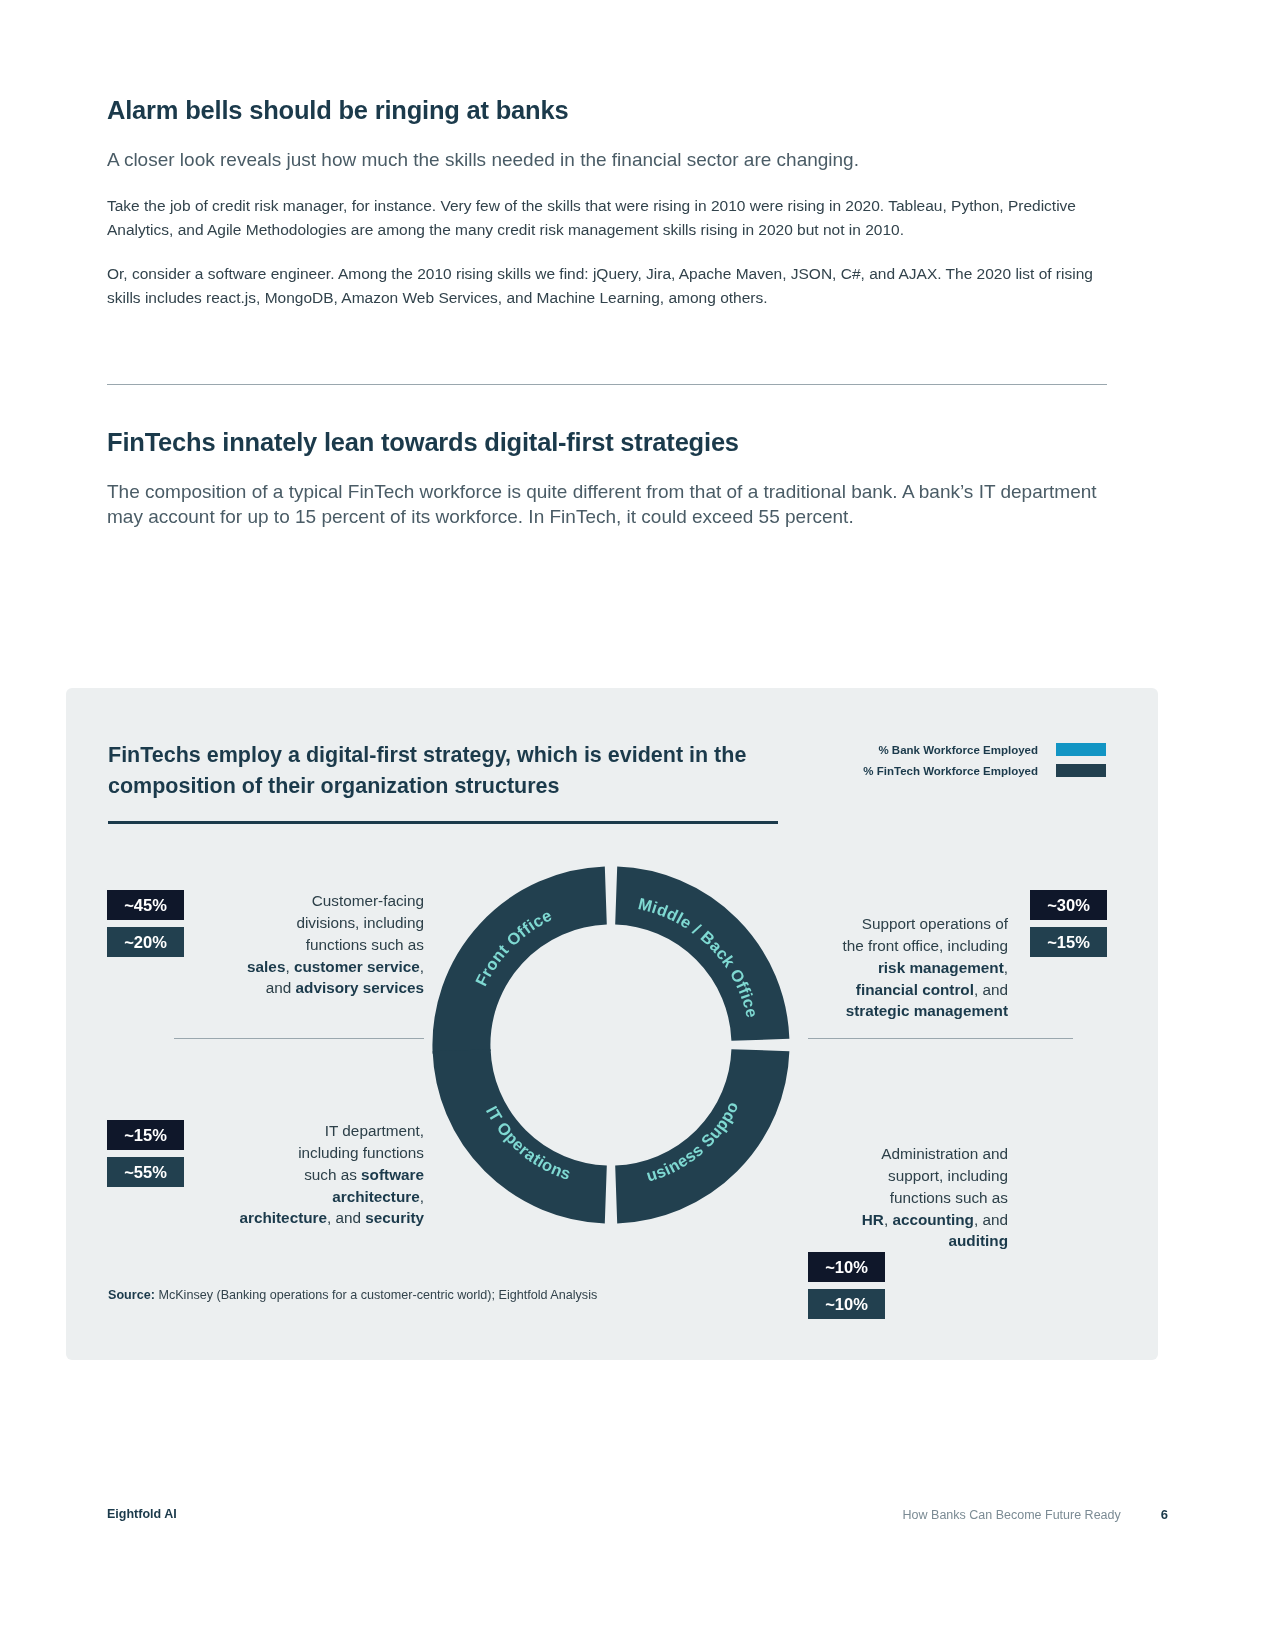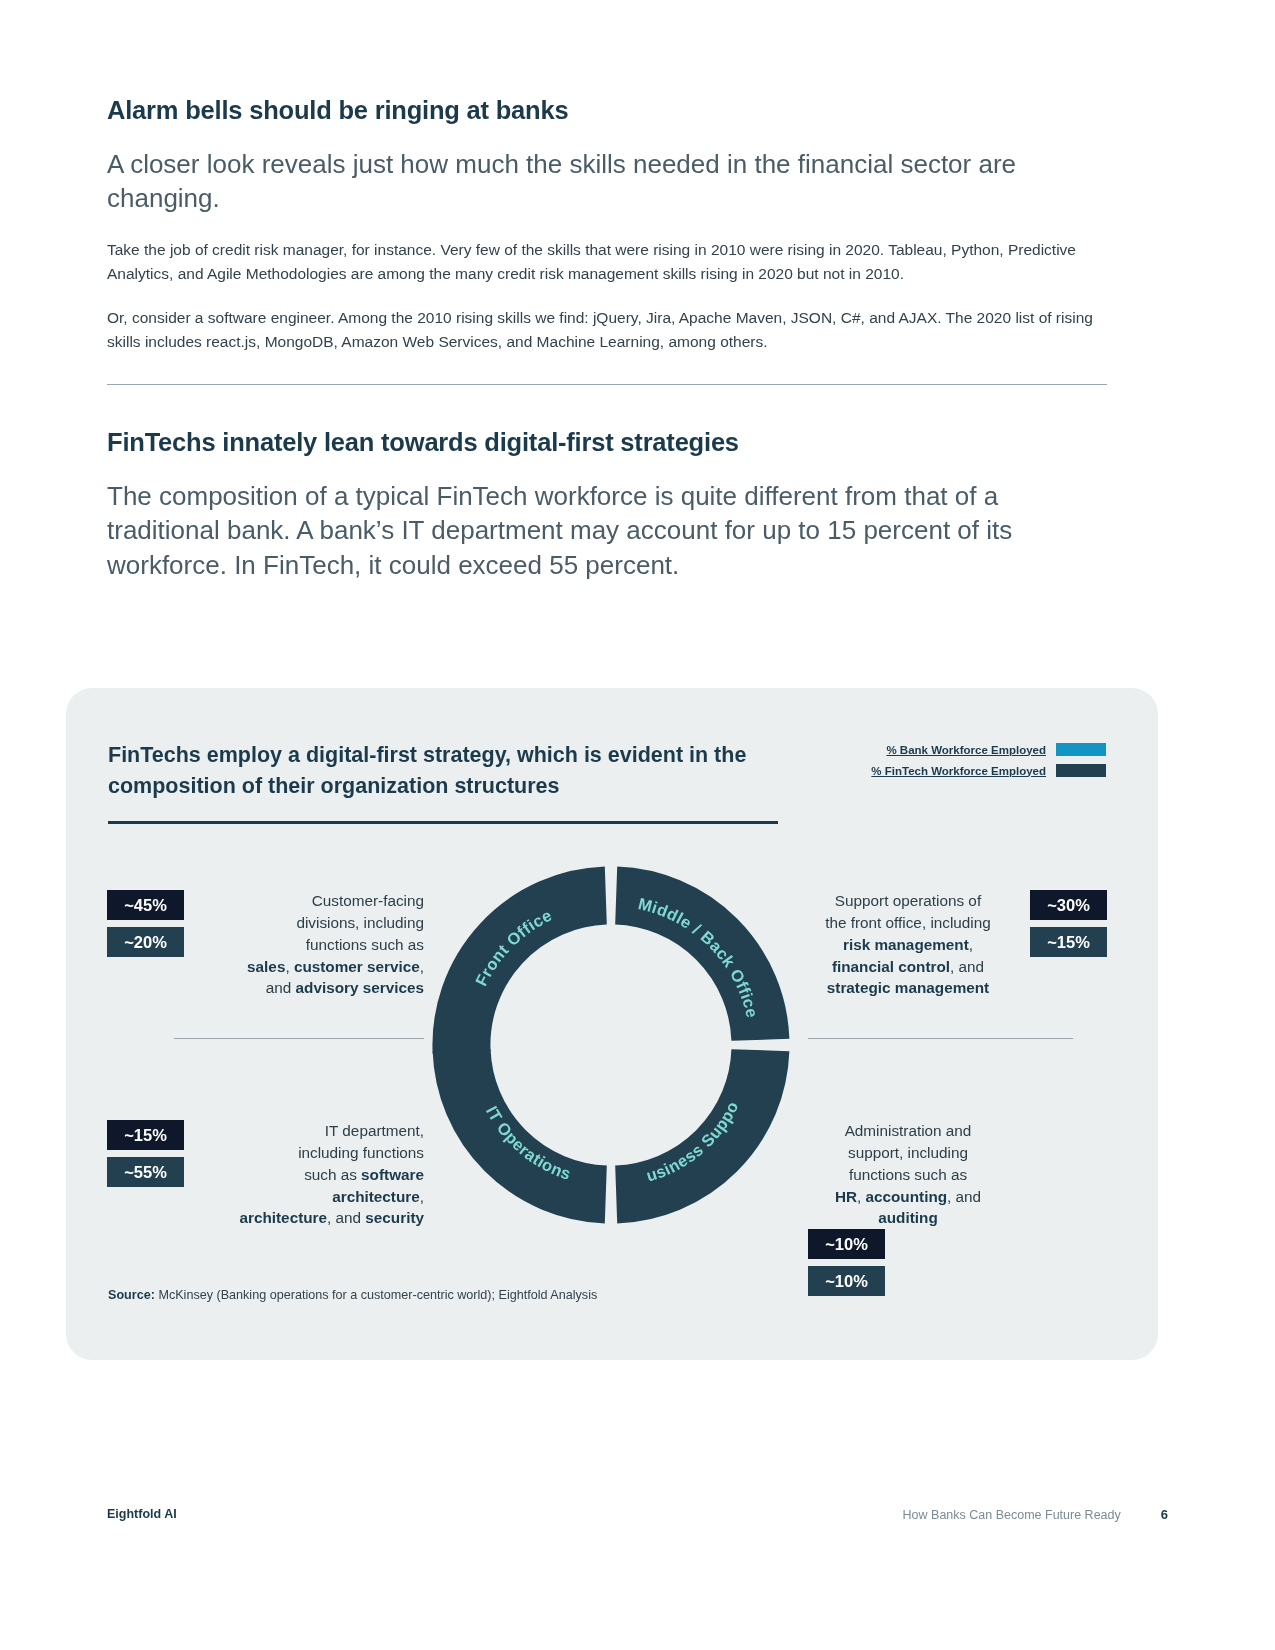--- a/index.html
+++ b/index.html
@@ -33,21 +33,21 @@
 
   h2.section-title {
     font-size: 25.5px;
     font-weight: bold;
     color: #1b3a4b;
     margin: 0 0 22px 0;
     letter-spacing: -0.2px;
   }
 
   p.lead {
-    font-size: 26px;
+    font-size: 19px;
     line-height: 1.32;
     color: #4a5c66;
     font-weight: 400;
     margin: 0 0 22px 0;
   }
 
   p.body-text {
     font-size: 15.5px;
     line-height: 1.55;
     color: #32434c;
@@ -72,21 +72,21 @@
   }
 
   
   .card {
     position: absolute;
     left: 66px;
     top: 688px;
     width: 1092px;
     height: 672px;
     background: #eceff0;
-    border-radius: 26px;
+    border-radius: 6px;
   }
 
   .card-header {
     position: absolute;
     left: 42px;
     top: 52px;
     width: 690px;
   }
   .card-title {
     font-size: 21.5px;
@@ -113,23 +113,22 @@
   .legend-row {
     display: flex;
     align-items: center;
     justify-content: flex-end;
     margin-bottom: 8px;
   }
   .legend-label {
     font-size: 11.5px;
     font-weight: bold;
     color: #1b3a4b;
-    margin-right: 10px;
+    margin-right: 18px;
     white-space: nowrap;
-    text-decoration: underline;
   }
   .legend-swatch {
     width: 50px;
     height: 13px;
     flex: none;
   }
 
   
   .quad {
     position: absolute;
@@ -162,21 +161,21 @@
   .badge:last-child { margin-bottom: 0; }
   .badge.bank   { background: #0f172a; }
   .badge.fintech{ background: #22404f; }
 
   
   .quad-left { }
   .quad-left .badges { margin-right: 22px; }
   .quad-left .quad-text { text-align: right; width: 218px; }
 
   
-  .quad-right .quad-text { text-align: center; width: 200px; margin-right: 22px; }
+  .quad-right .quad-text { text-align: right; width: 200px; margin-right: 22px; margin-top: 23px; }
 
   #quad-tl { left: 107px; top: 890px; }
   #quad-tr { left: 808px; top: 890px; }
   #quad-bl { left: 107px; top: 1120px; }
   #quad-br { left: 808px; top: 1120px; flex-direction: column; }
 
   
   .quad-sep {
     position: absolute;
     height: 1px;

